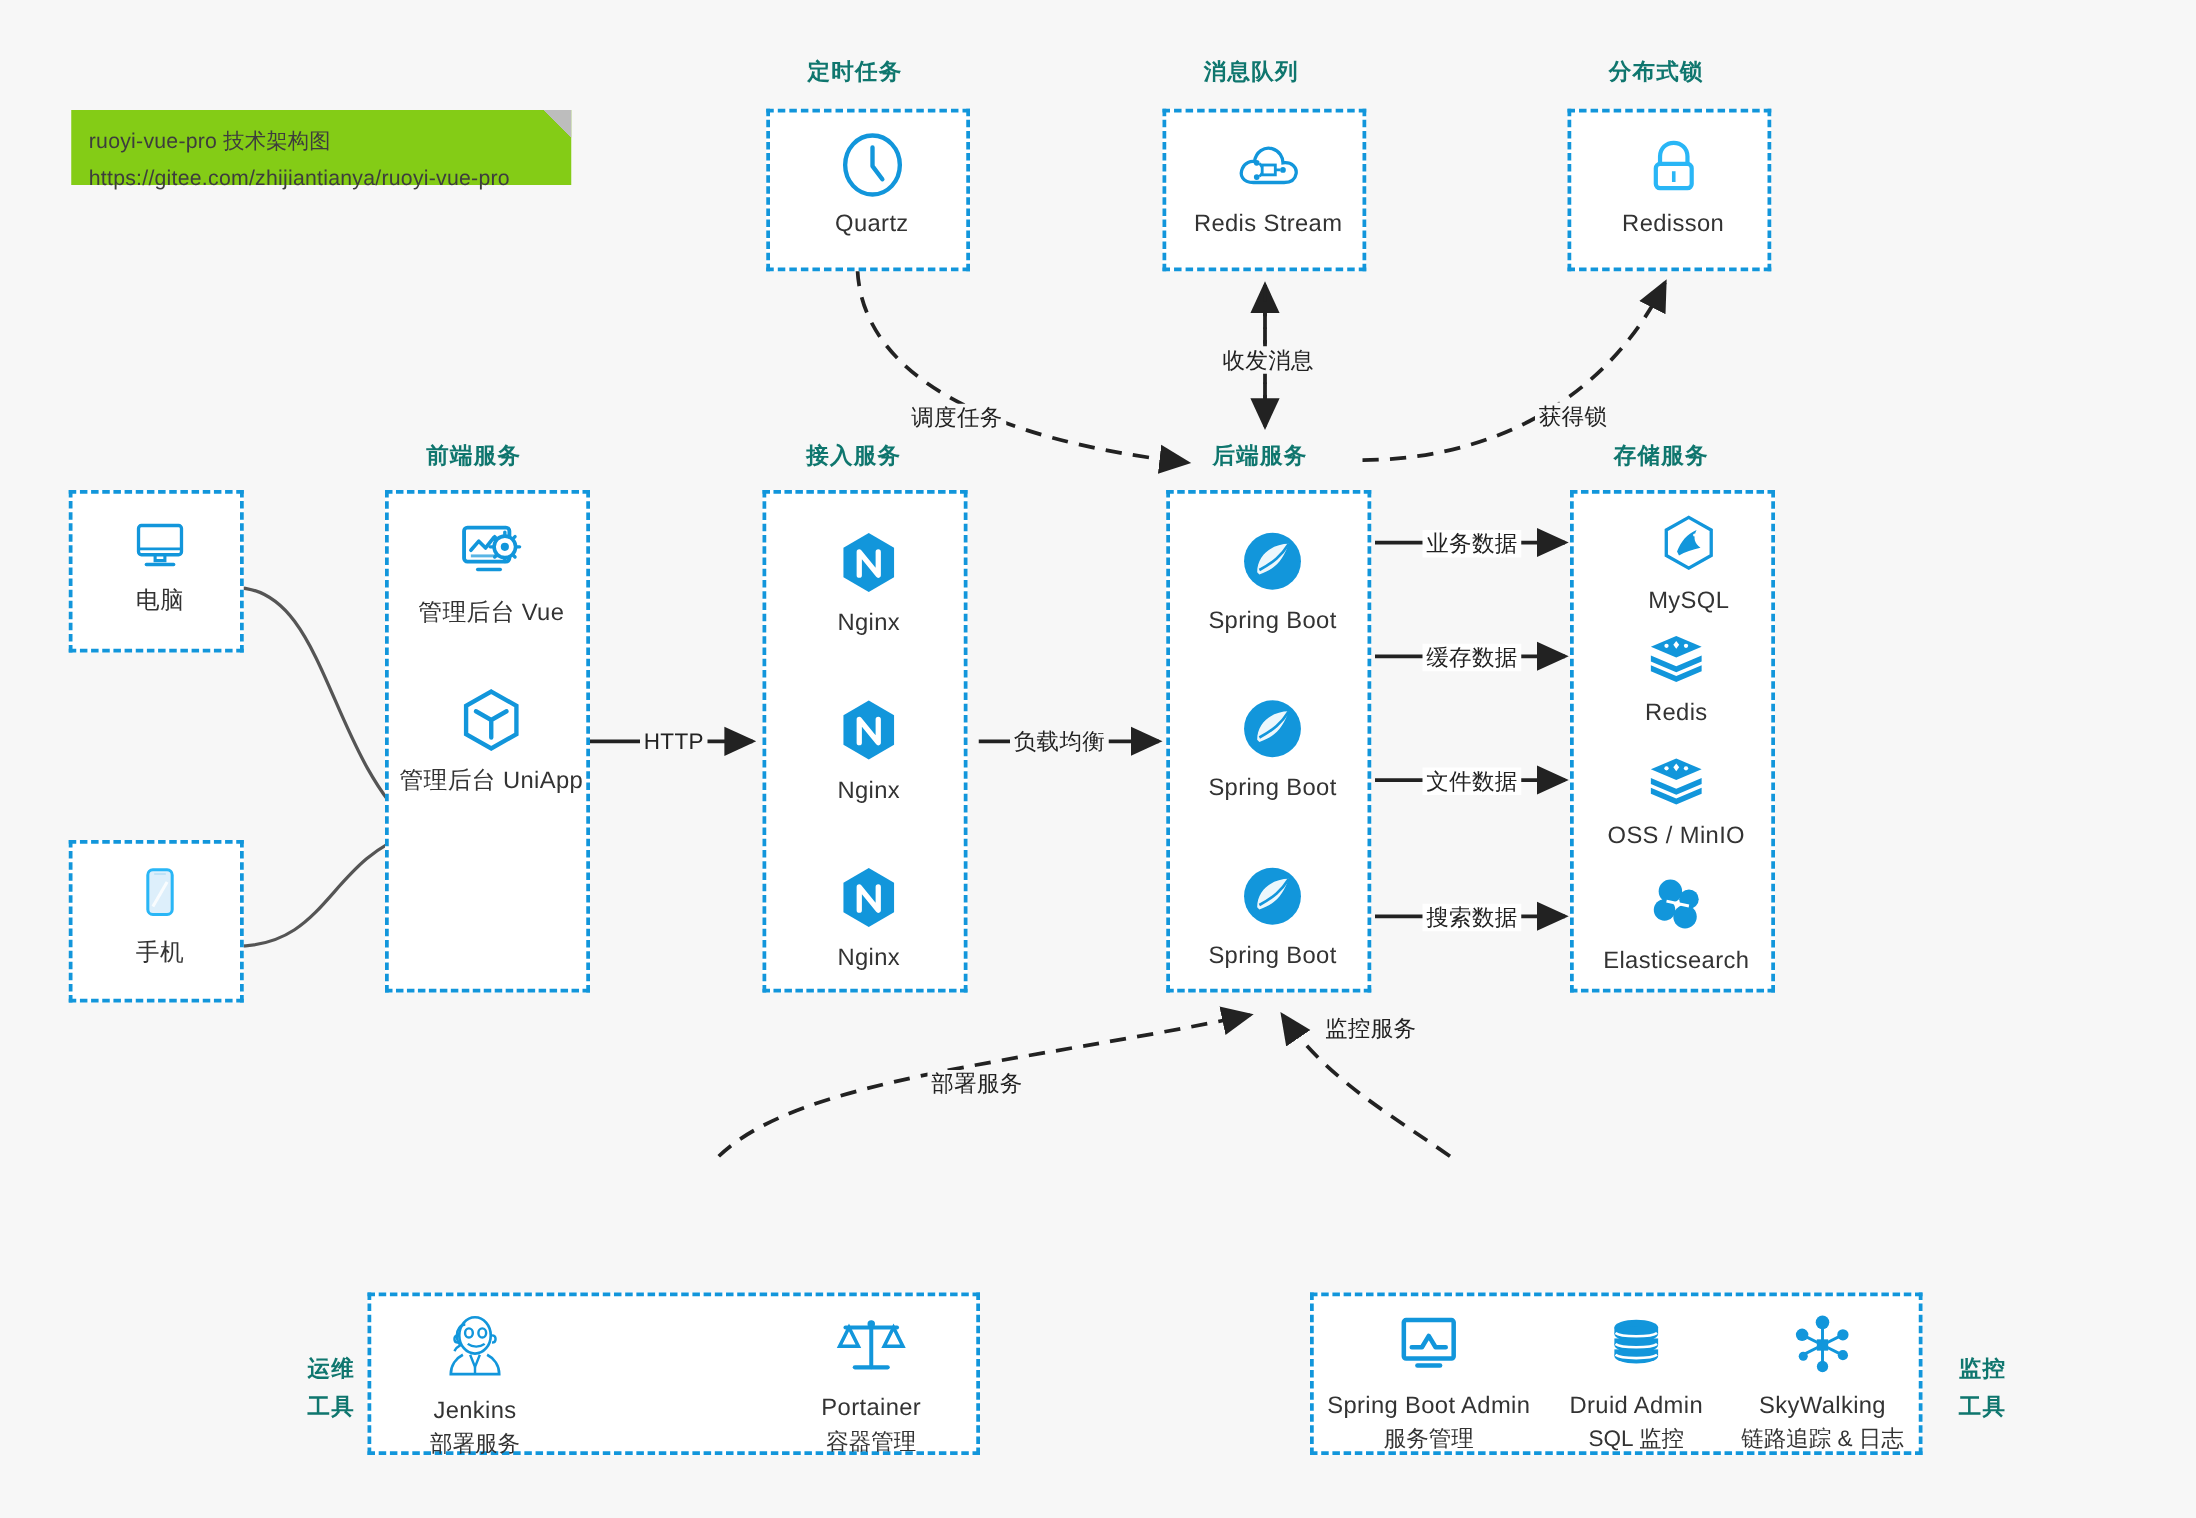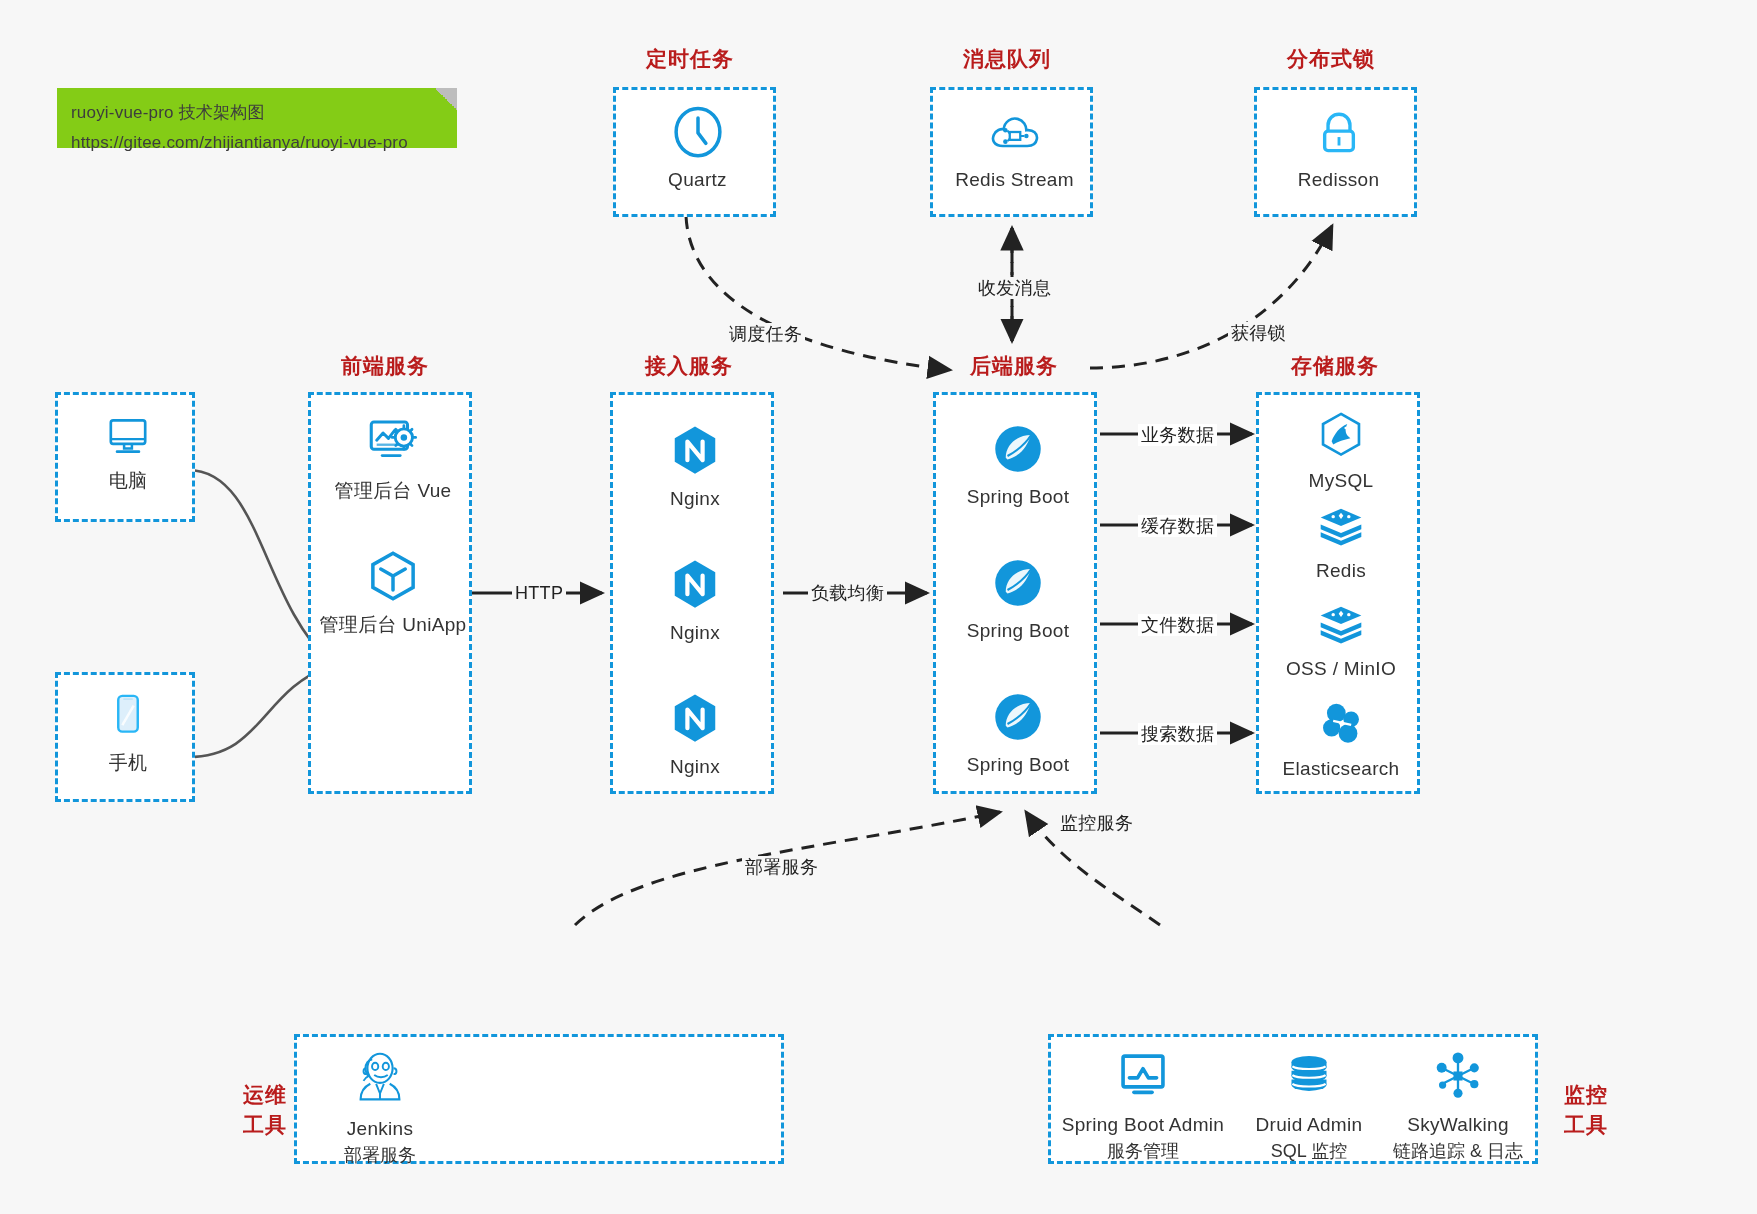--- a/index.html
+++ b/index.html
@@ -29,23 +29,23 @@
 
   
   .gbox{
     position:absolute;
     border:3px dashed #1296db;
     background:#fff;
     box-sizing:border-box;
   }
   .glabel{
     position:absolute;
-    color:#b91c1c;
+    color:#0f766e;
     font-weight:bold;
-    font-size:21px;
+    font-size:18px;
     white-space:nowrap;
     letter-spacing:1px;
   }
   .glabel.side{line-height:30px;text-align:center;}
 
   
   .node{
     position:absolute;
     display:flex;flex-direction:column;align-items:center;justify-content:flex-start;
     text-align:center;
@@ -274,21 +274,21 @@
         <circle cx="32" cy="32" r="26" fill="#1296db"></circle>
         <path d="M18 42 C18 26 32 16 47 16 C42 28 38 38 20 44 z" fill="#ffffff" opacity=".92"></path>
         <path d="M47 16 C40 27 33 33 20 40" fill="none" stroke="#1296db" stroke-width="2.4"></path>
       </svg>
       <div class="cap">Spring Boot</div>
     </div>
   </div>
 
   <div class="glabel" style="left:1291px;top:352px;">存储服务</div>
   <div class="gbox" style="left:1256px;top:392px;width:164px;height:402px;">
-    <div class="node" style="left:0;top:14px;width:164px;">
+    <div class="node" style="left:10px;top:14px;width:164px;">
       <svg class="ico" width="50" height="52" viewBox="0 0 64 64">
         <path d="M32 5 L55 18 L55 44 L32 57 L9 44 L9 18 z" fill="none" stroke="#1296db" stroke-width="3.4"></path>
         <path d="M20 40 C24 30 30 22 40 18 C36 26 38 32 44 36 C36 38 28 40 22 44 z" fill="#1296db"></path>
         <circle cx="38" cy="23" r="1.6" fill="#ffffff"></circle>
       </svg>
       <div class="cap">MySQL</div>
     </div>
 
     <div class="node" style="left:0;top:106px;width:164px;">
       <svg class="ico" width="52" height="50" viewBox="0 0 64 64">
@@ -342,20 +342,33 @@
         <path d="M46 22 C50 22 50 28 46 28" fill="none" stroke="#1296db" stroke-width="2"></path>
         <path d="M22 38 C16 41 12 47 12 54 L52 54 C52 47 48 41 42 38" fill="none" stroke="#1296db" stroke-width="2.2"></path>
         <path d="M28 38 L32 48 L36 38" fill="none" stroke="#1296db" stroke-width="2"></path>
         <path d="M32 48 L32 54" stroke="#1296db" stroke-width="2"></path>
       </svg>
       <div class="cap">Jenkins</div>
       <div class="cap2">部署服务</div>
     </div>
 
 
+    <div class="node" style="left:325px;top:10px;width:150px;">
+      <svg class="ico" width="60" height="60" viewBox="0 0 64 64">
+        <path d="M32 12 L32 50" stroke="#1296db" stroke-width="3.4" stroke-linecap="round"></path>
+        <path d="M10 16 L54 16" stroke="#1296db" stroke-width="3.4" stroke-linecap="round"></path>
+        <path d="M18 50 L46 50" stroke="#1296db" stroke-width="3.6" stroke-linecap="round"></path>
+        <path d="M14 44 L24 44 L28 44 L28 42" stroke="#1296db" stroke-width="0" fill="none"></path>
+        <path d="M13 16 L5 32 L21 32 z" fill="none" stroke="#1296db" stroke-width="3"></path>
+        <path d="M51 16 L43 32 L59 32 z" fill="none" stroke="#1296db" stroke-width="3"></path>
+        <circle cx="32" cy="13" r="3.2" fill="#1296db"></circle>
+      </svg>
+      <div class="cap">Portainer</div>
+      <div class="cap2">容器管理</div>
+    </div>
   </div>
 
   <div class="gbox" style="left:1048px;top:1034px;width:490px;height:130px;">
     <div class="node" style="left:2px;top:10px;width:180px;">
       <svg class="ico" width="58" height="58" viewBox="0 0 64 64">
         <rect x="10" y="10" width="44" height="34" rx="2" fill="none" stroke="#1296db" stroke-width="4"></rect>
         <path d="M17 34 L26 34 L32 24 L38 34 L47 34" fill="none" stroke="#1296db" stroke-width="4" stroke-linejoin="round" stroke-linecap="round"></path>
         <path d="M22 50 L42 50" stroke="#1296db" stroke-width="4" stroke-linecap="round"></path>
       </svg>
       <div class="cap">Spring Boot Admin</div>

